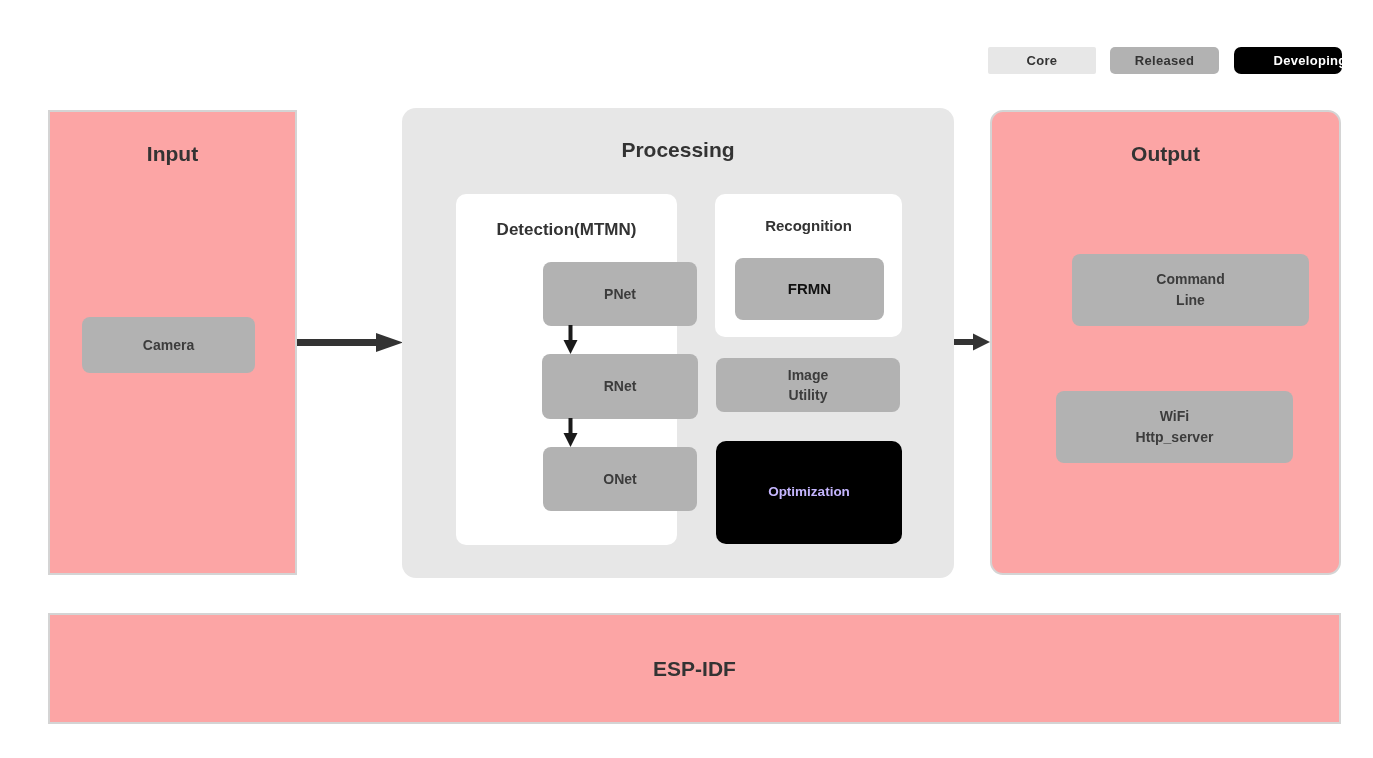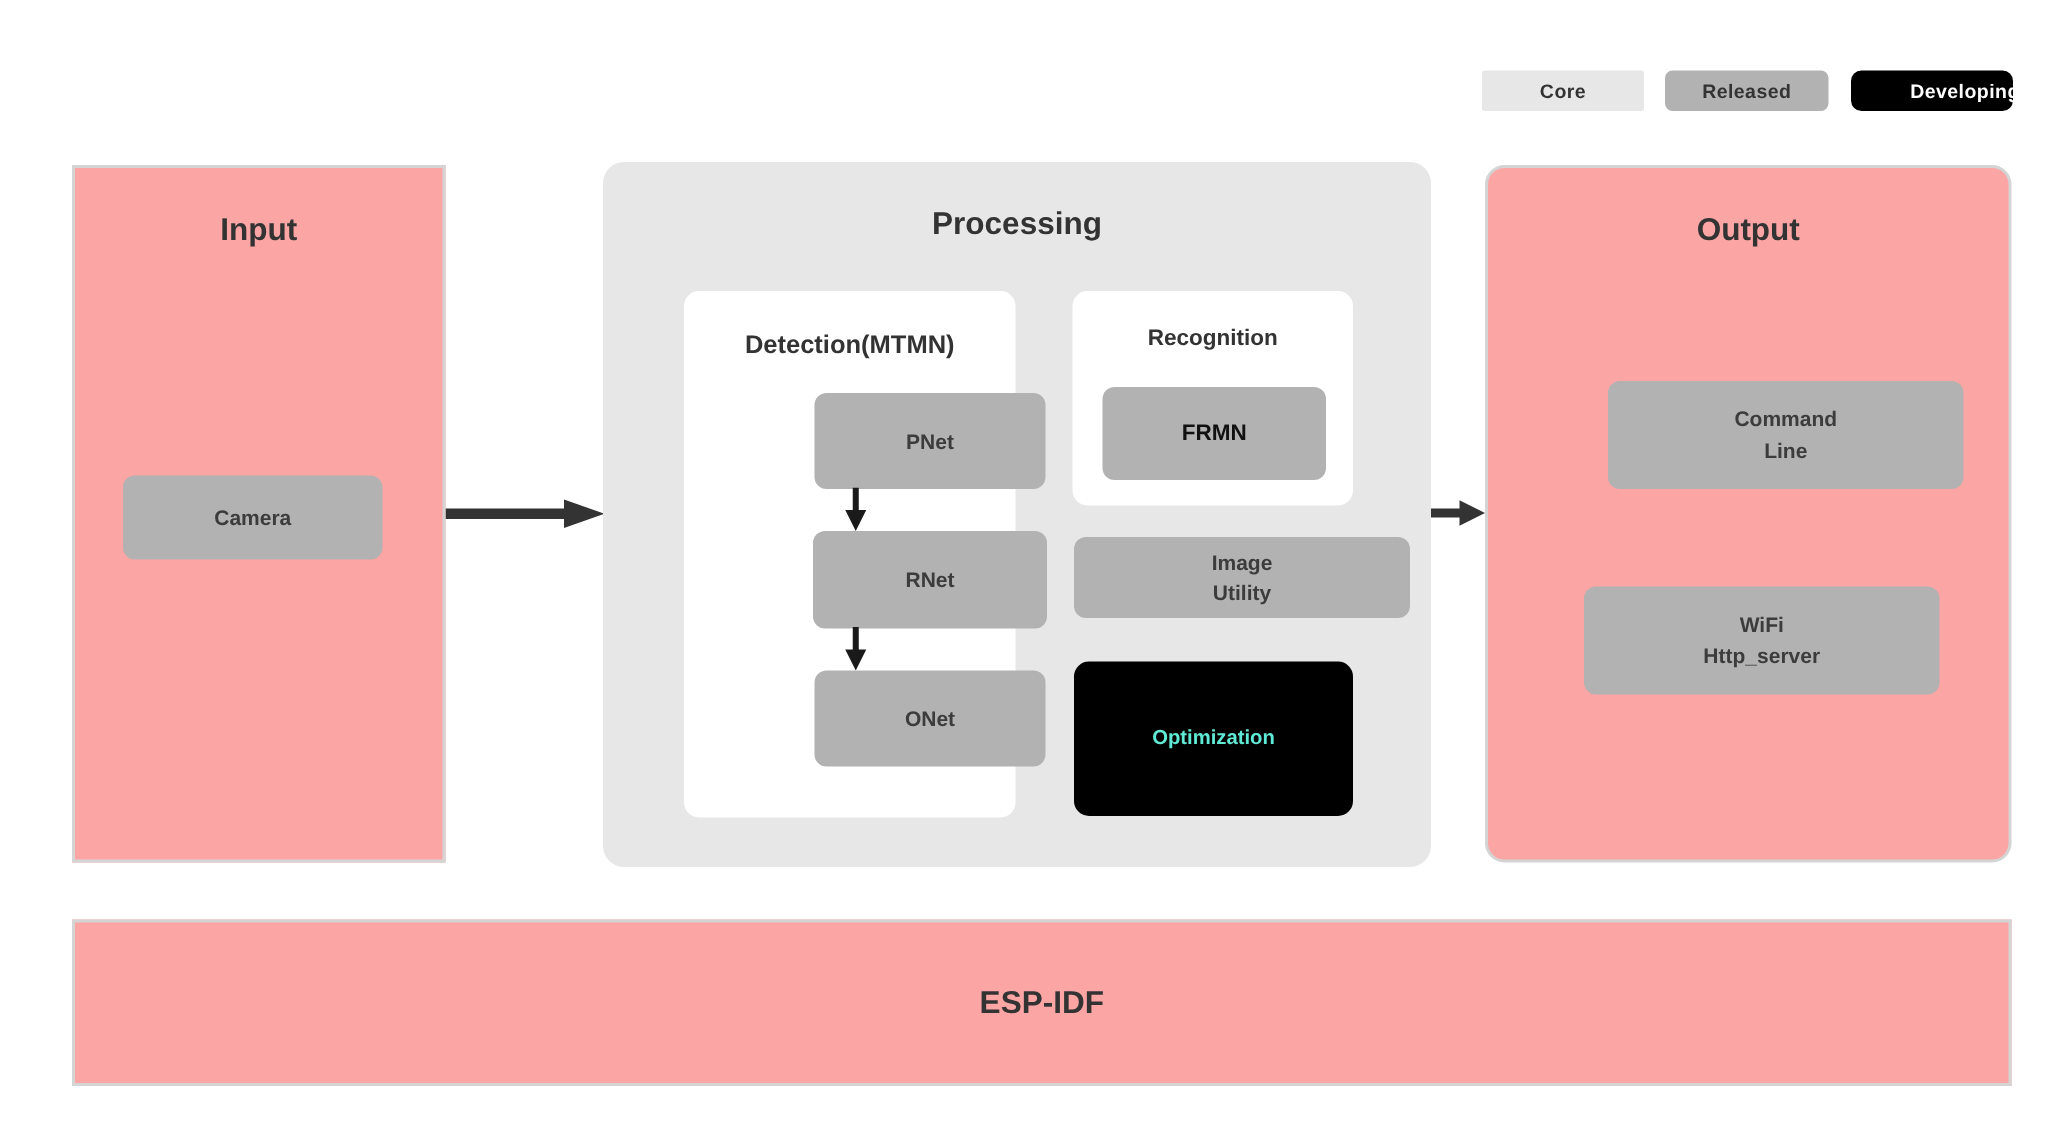--- a/index.html
+++ b/index.html
@@ -89,28 +89,28 @@
     align-items: center;
     justify-content: center;
     text-align: center;
     font-weight: bold;
     font-size: 14px;
     color: #3c3c3c;
     line-height: 1.5;
     border-radius: 8px;
   }
   .block-gray { background: #b2b2b2; }
-  .block-black { background: #000000; color: #5eead4; font-size: 13.5px; border-radius: 10px; }
+  .block-black { background: #000000; color: #c4b5fd; font-size: 13.5px; border-radius: 10px; }
 
   .block-camera { left: 80px;  top: 315px; width: 173px; height: 56px; }
   .block-pnet   { left: 87px;  top: 68px;  width: 154px; height: 64px; }
   .block-rnet   { left: 86px;  top: 160px; width: 156px; height: 65px; }
   .block-onet   { left: 87px;  top: 253px; width: 154px; height: 64px; }
   .block-frmn   { left: 20px;  top: 64px;  width: 149px; height: 62px; color: #111111; font-size: 15px; }
-  .block-imgutil{ left: 314px; top: 250px; width: 224px; height: 54px; line-height: 1.45; }
+  .block-imgutil{ left: 314px; top: 250px; width: 184px; height: 54px; line-height: 1.45; }
   .block-optim  { left: 314px; top: 333px; width: 186px; height: 103px; }
   .block-cmd    { left: 64px;  top: 142px; width: 237px; height: 72px; line-height: 1.5; margin-left: 16px; }
   .block-wifi   { left: 64px;  top: 279px; width: 237px; height: 72px; line-height: 1.5; }
 
   
   .panel-input .block-camera { left: 32px; top: 205px; }
 
   
   .arrow { position: absolute; }
   .arrow-1 { left: 297px; top: 330px; }

